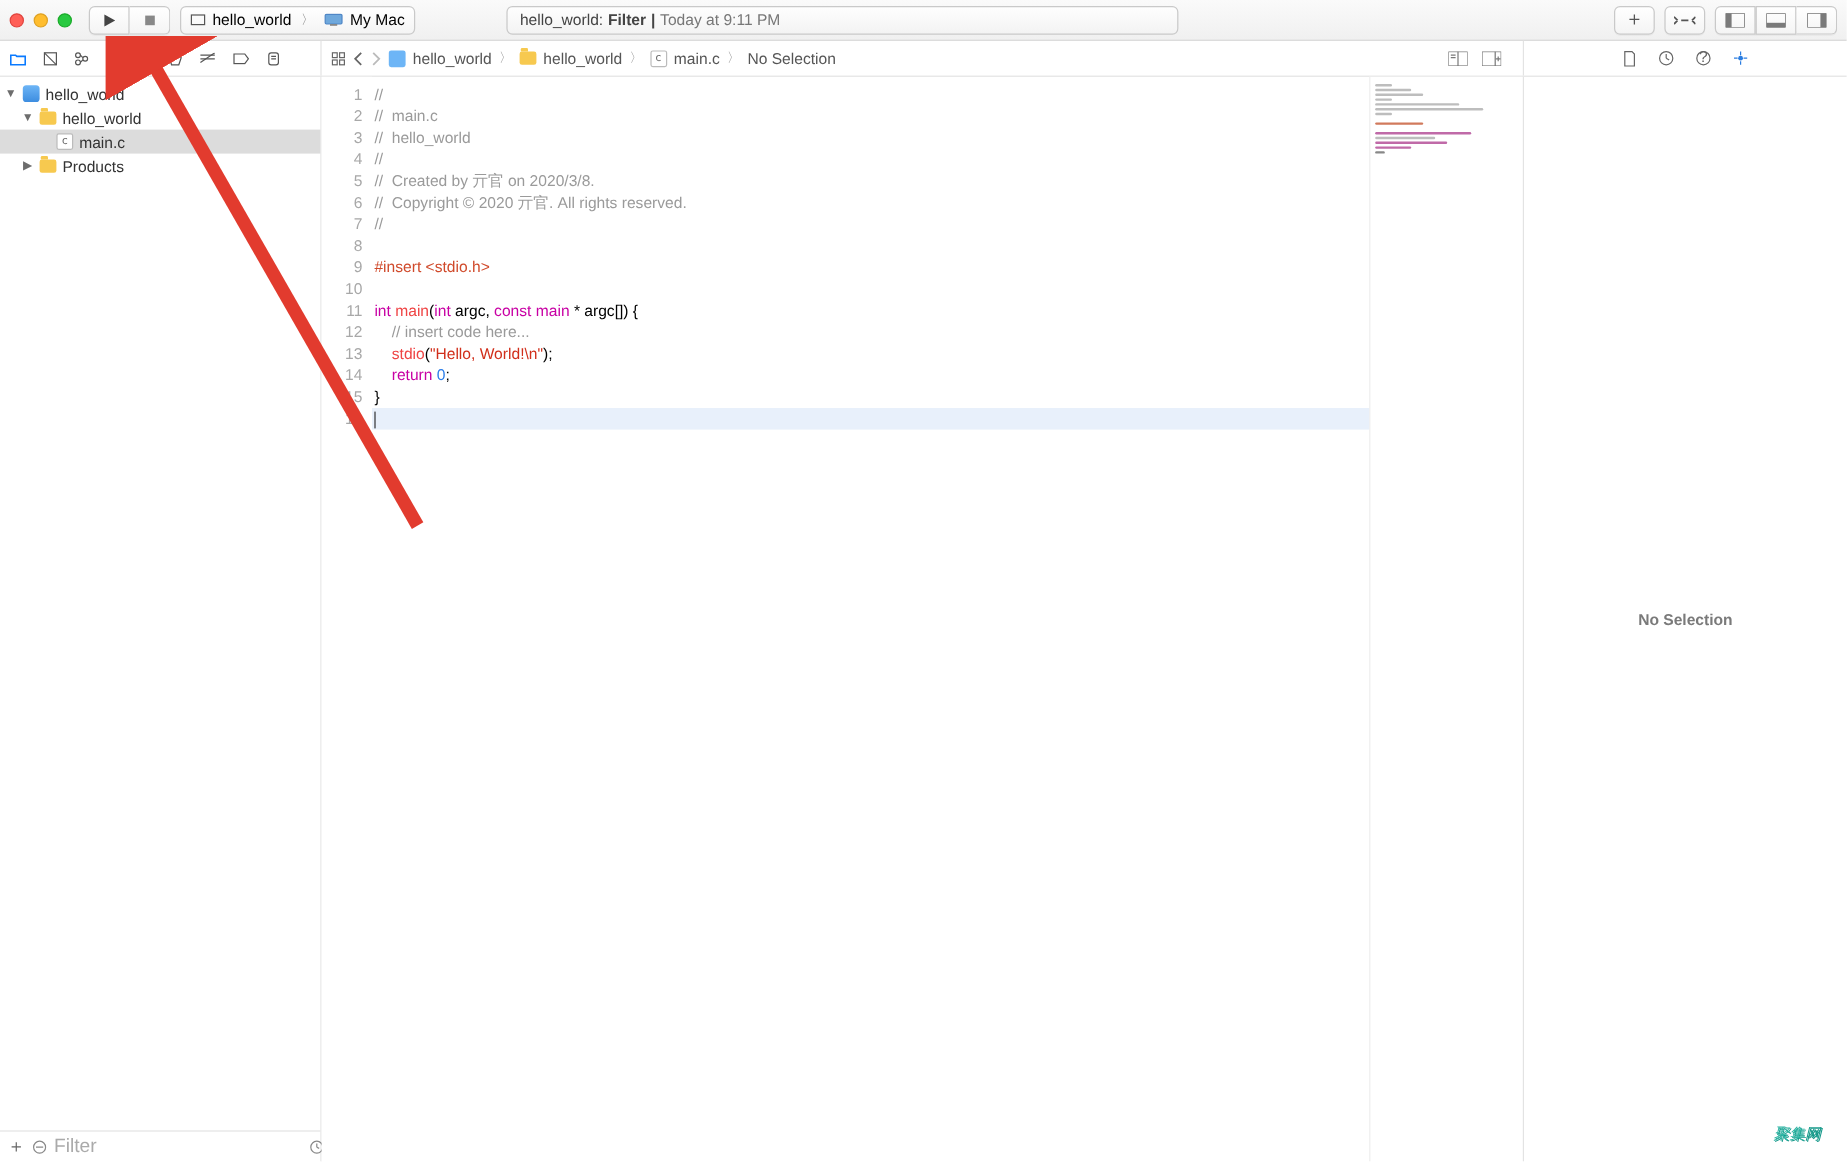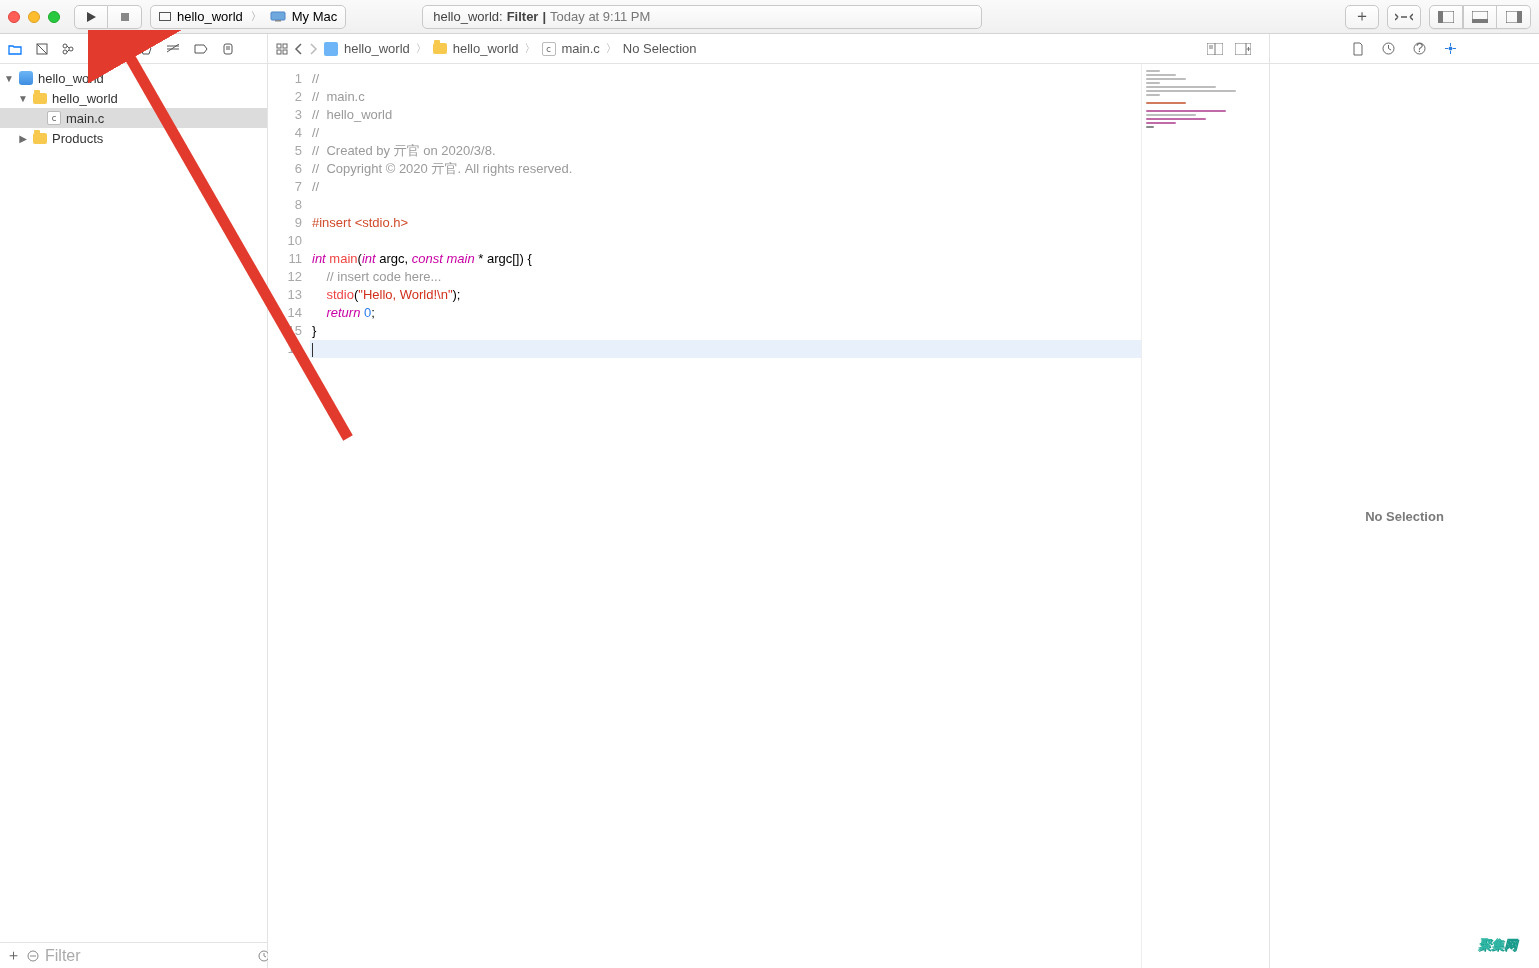--- a/index.html
+++ b/index.html
@@ -47,35 +47,35 @@
 .filter-bar input::placeholder{color:#aaa;}
 
 .editor-wrap { flex: 1; display: flex; }
 .editor { flex: 1; display:flex; font-family: "SF Mono", Menlo, monospace; font-size:13px; line-height:18px; position:relative;}
 .gutter{width:42px;text-align:right;color:#a8a8a8;padding:6px 8px 0 0;background:#fff;user-select:none;}
 .gutter div{height:18px;}
 .code{flex:1;padding:6px 0 0 0;position:relative;}
 .code-line{height:18px;white-space:pre;padding-left:2px;}
 .code-line.hl{background:#e8f0fb;}
 .tok-comment{color:#9a9a9a;}
-.tok-keyword{color:#c800a4;font-style:italic;}
+.tok-keyword{color:#c800a4;}
 .tok-include{color:#d04a2b;}
 .tok-string{color:#d12f1b;}
 .tok-ident{color:#ef4444;}
 .tok-num{color:#2b7de9;}
 .cursor{display:inline-block;width:1px;height:14px;background:#333;vertical-align:middle;margin-left:0;}
 
 .minimap{width:128px;border-left:1px solid #eee;background:#fff;padding:6px 4px;}
 .minimap .mline{height:2px;margin-bottom:2px;border-radius:1px;}
 
 .inspector { width: 270px; border-left: 1px solid #e3e3e3; display:flex; align-items:center; justify-content:center; color:#7a7a7a; font-size:20px; font-weight:600;}
 
 .arrow { position: absolute; left: 88px; top: 30px; pointer-events: none; }
 
-.watermark{position:absolute;right:22px;bottom:12px;font-size:28px;font-weight:700;font-style:italic;color:#2fb7a5;text-shadow:1px 1px 0 #16988a;}
+.watermark{position:absolute;right:22px;bottom:12px;font-size:28px;font-weight:400;font-style:italic;color:#2fb7a5;text-shadow:1px 1px 0 #16988a;}
 .watermark .w2{color:#1a9c8c;}
 
 .square-icon{width:12px;height:9px;border:1.5px solid #555;display:inline-block;}
 .folder-yellow{width:14px;height:11px;background:#f7c94f;border-radius:2px;position:relative;}
 .folder-yellow:before{content:"";position:absolute;top:-3px;left:1px;width:6px;height:3px;background:#f7c94f;border-radius:1px 1px 0 0;}
 .proj-icon{width:14px;height:14px;background:linear-gradient(#6db5f6,#3d8de0);border-radius:3px;}
 .cfile{width:14px;height:14px;background:#fff;border:1px solid #bbb;border-radius:2px;display:flex;align-items:center;justify-content:center;font-size:9px;color:#666;font-family:monospace;}
 .small-blue{width:14px;height:14px;background:#6db5f6;border-radius:2px;}
 </style>
 </head>

